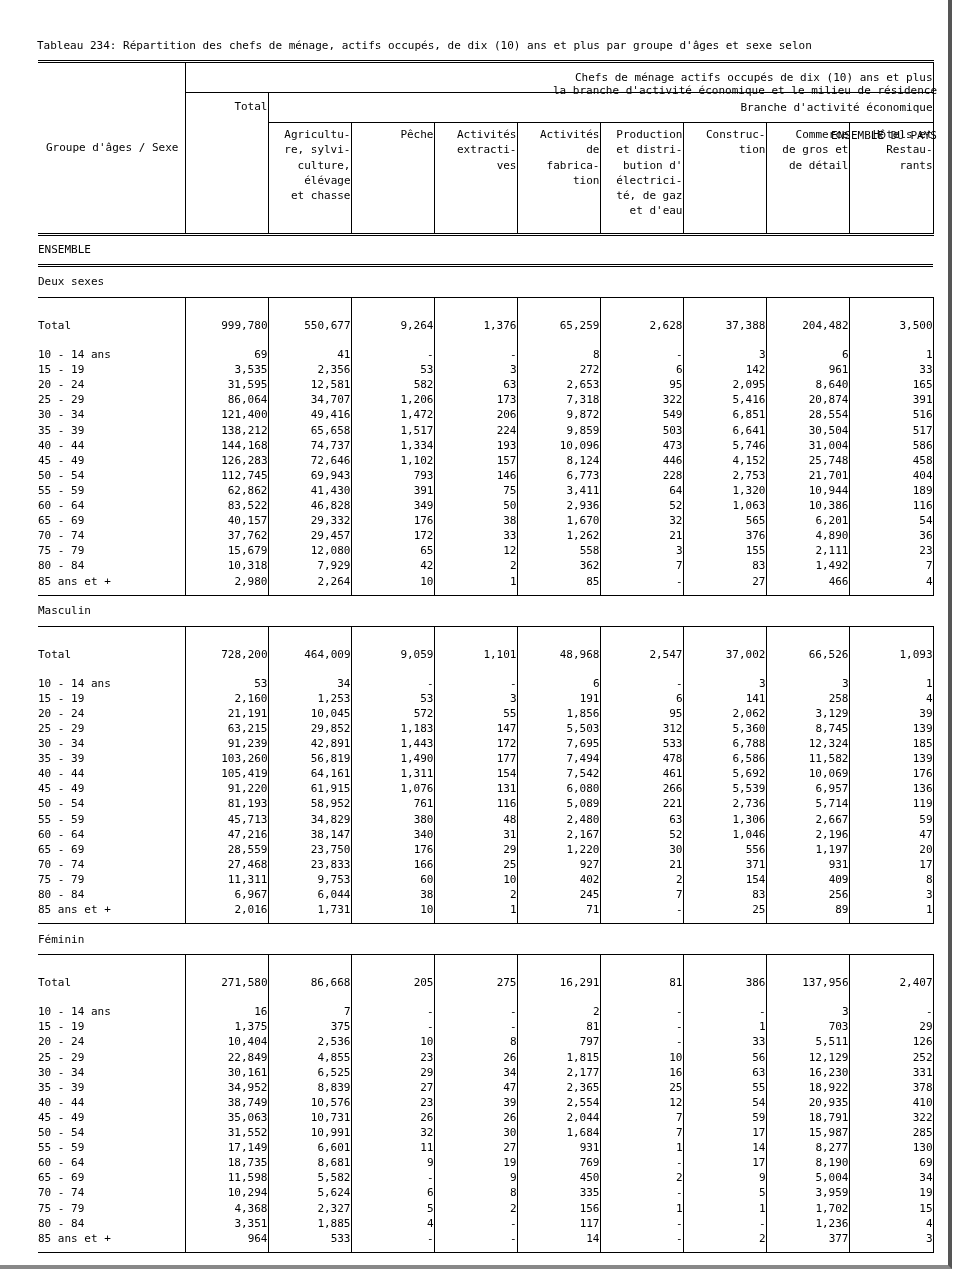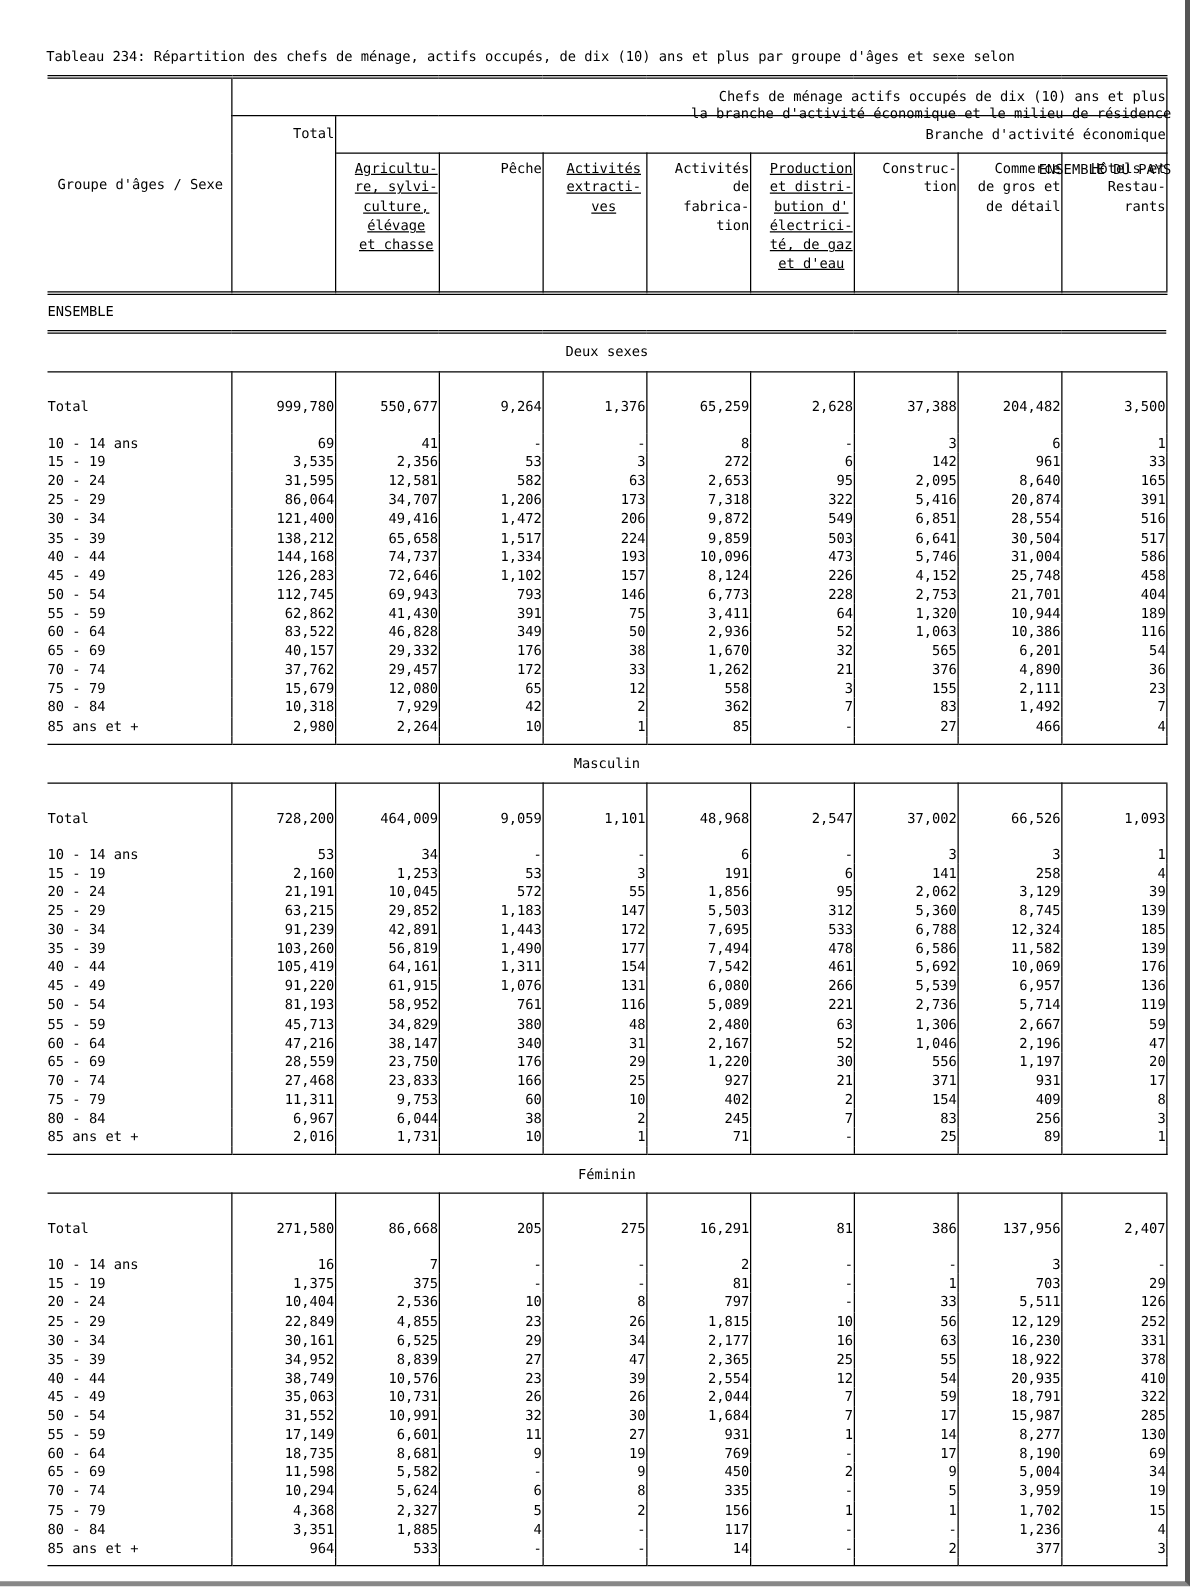--- a/index.html
+++ b/index.html
@@ -25,25 +25,25 @@
   }
   table.main td, table.main th {
     padding: 0; font-weight: normal; font-size: 11px; line-height: 15.1px;
     white-space: nowrap; overflow: hidden;
   }
   .hdr th { border: 1px solid #000; vertical-align: top; text-align: right; }
   .hdr .grp { text-align: left; vertical-align: middle; padding-left: 8px; border-left: none; white-space: normal; }
   .hdr .top { height: 29px; vertical-align: middle; }
   .hdr .brh { height: 29px; vertical-align: middle; }
   .hdr .sub { height: 106px; padding-top: 4px; white-space: pre-line; line-height: 15.3px; }
-  .hdr .sub.left { text-align: center; padding-left: 15px; text-decoration: underline; }
+  .hdr .sub.left { text-align: right; padding-left: 15px; }
   .hdr .tot { vertical-align: top; padding-top: 6px; }
   .doubletop { border-top: 3px double #000 !important; }
   tr.ens td { height: 28px; vertical-align: middle; border-top: 3px double #000; border-bottom: 3px double #000; padding-top: 0; }
-  tr.sex td { text-align: center; height: 30px; vertical-align: middle; border-bottom: 1px solid #000; }
+  tr.sex td { height: 30px; vertical-align: middle; border-bottom: 1px solid #000; }
   td.label { padding-left: 8px; }
   td.num { text-align: right; padding-right: 3px; border-left: 1px solid #000; }
   td.num.last { border-right: 1px solid #000; }
   tr.totalrow td { padding-top: 20px; padding-bottom: 14px; }
   tr.endrow td { height: 6px; border-bottom: 1px solid #000; }
 </style>
 </head>
 <body>
 
 <div class="frame"></div>
@@ -209,21 +209,21 @@
         <td class="num">31,004</td>
         <td class="num last">586</td>
       </tr>
       <tr class="datarow">
         <td class="label">45 - 49</td>
         <td class="num">126,283</td>
         <td class="num">72,646</td>
         <td class="num">1,102</td>
         <td class="num">157</td>
         <td class="num">8,124</td>
-        <td class="num">226</td>
+        <td class="num">446</td>
         <td class="num">4,152</td>
         <td class="num">25,748</td>
         <td class="num last">458</td>
       </tr>
       <tr class="datarow">
         <td class="label">50 - 54</td>
         <td class="num">112,745</td>
         <td class="num">69,943</td>
         <td class="num">793</td>
         <td class="num">146</td>

